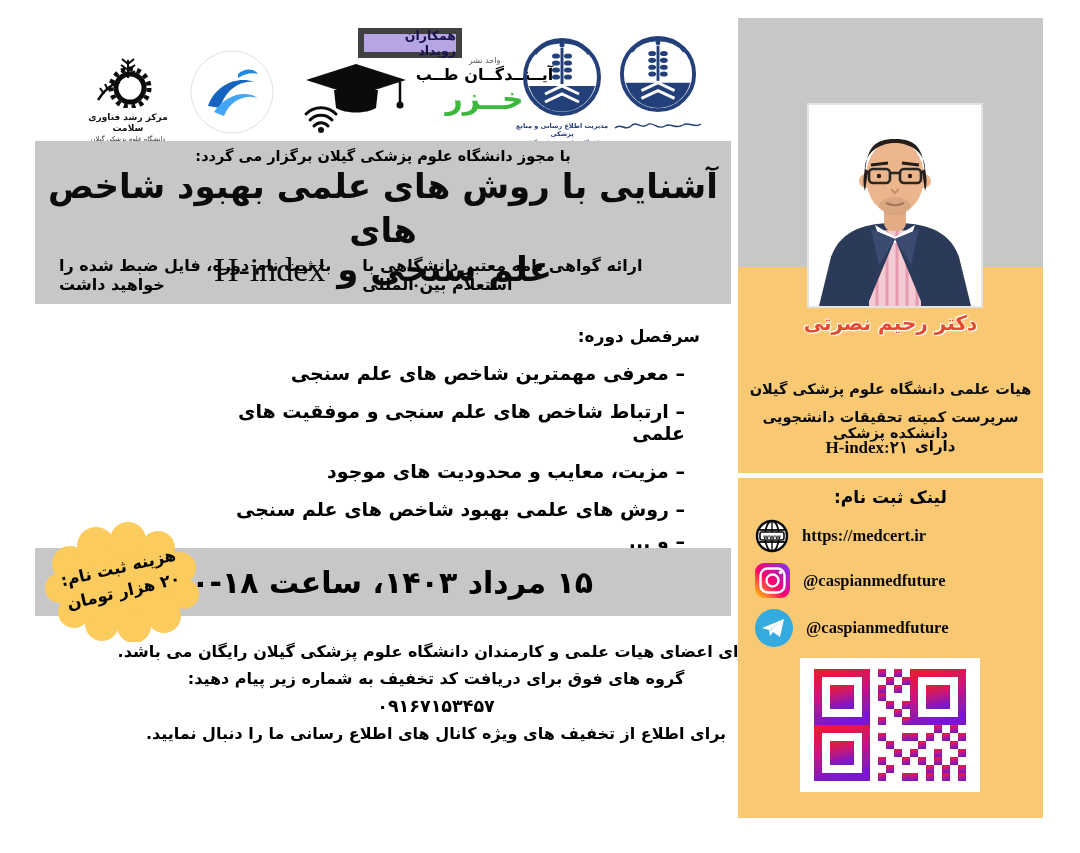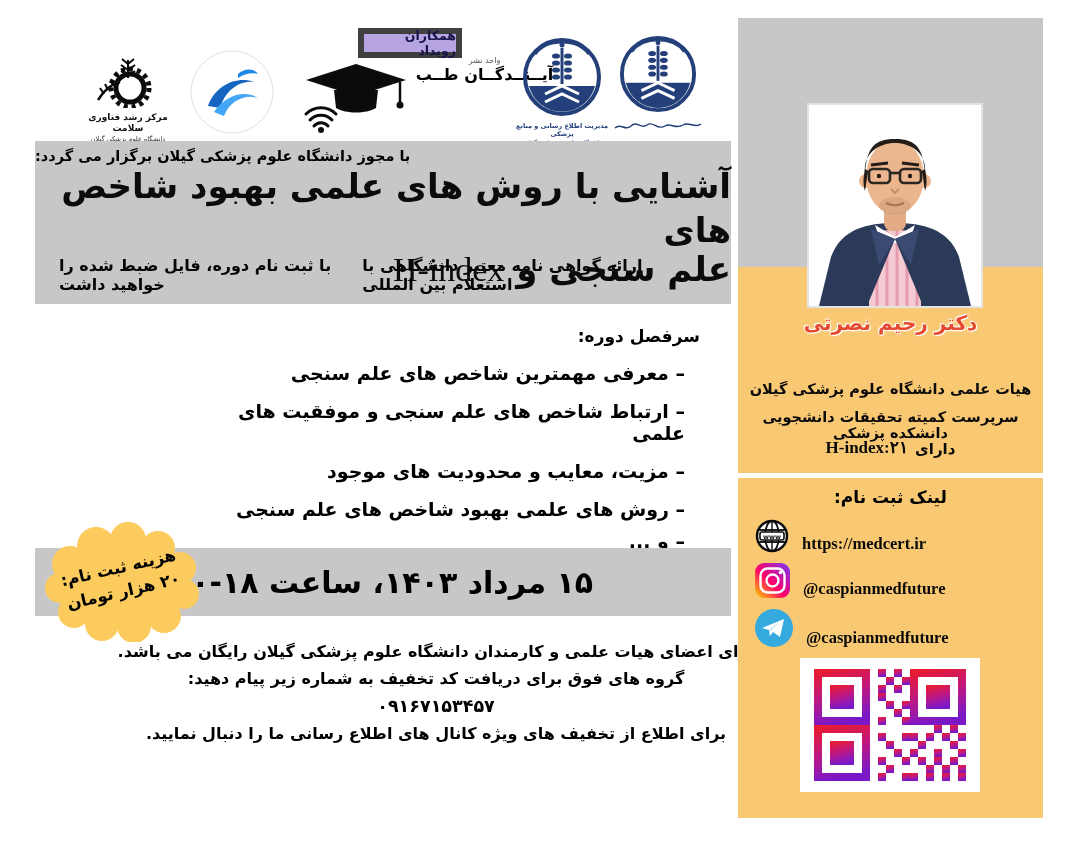--- a/index.html
+++ b/index.html
@@ -16,22 +16,22 @@
   .logo-caption.tiny { font-weight:400; color:#333; }
   .navy-cap { color:#24407A; font-weight:700; text-align:center; line-height:1.3; }
 
   .khazar-text { text-align:center; direction:rtl; }
   .khazar-top { font-size:8px; color:#555; font-weight:400; }
   .khazar-black { font-size:16px; font-weight:700; color:#000; letter-spacing:4px; }
   .khazar-green { font-size:30px; font-weight:700; color:#3CB83C; letter-spacing:10px; line-height:1.0; }
 
   
   .title-box { left:35px; top:141px; width:696px; height:163px; background:#C7C7C7; }
-  .permit-line { width:100%; text-align:left; margin-top:7px; font-size:14.5px; font-weight:700; color:#000; }
-  .main-title { width:100%; font-size:34px; font-weight:700; color:#0b0b0b; line-height:1.28; margin-top:1px;margin-left:11px; }
+  .permit-line { width:100%; text-align:center; margin-top:7px; font-size:14.5px; font-weight:700; color:#000; }
+  .main-title { width:100%; text-align:center; font-size:34px; font-weight:700; color:#0b0b0b; line-height:1.28; margin-top:1px;margin-left:11px; }
   .latin-serif { font-family:"Liberation Serif", serif; font-weight:400; }
   .titlebox-notes { position:absolute; bottom:10px; left:0; width:100%; display:flex;
     flex-direction:row; justify-content:space-between; padding:0 24px; direction:ltr; }
   .titlebox-notes span { font-size:16px; font-weight:700; color:#050505; }
 
   
   .syllabus { right:380px; top:326px; width:500px; text-align:right; }
   .syllabus-heading { font-size:17px; font-weight:700; color:#000; }
   .syllabus-item { font-size:19px; font-weight:700; color:#000; margin-top:16px; padding-right:15px; }
   .syllabus-item.last { margin-top:10px; }
@@ -55,26 +55,26 @@
   .photo-gray { left:738px; top:18px; width:305px; height:249px; background:#C7C7C7; }
   .info-orange { left:738px; top:267px; width:305px; height:206px; background:#F9C873; }
   .links-orange { left:738px; top:478px; width:305px; height:340px; background:#F9C873; }
   .speaker-photo { left:807px; top:103px; width:176px; height:205px; background:#fff;
     border:2px solid #E3E3E3; z-index:4; }
   .speaker-name { position:absolute; top:44px; width:100%; text-align:center; font-size:20px;
     font-weight:700; color:#E64A2E;
     text-shadow:0 0 2px #fff, 0 0 3px #fff, 1px 1px 0 #fff, -1px -1px 0 #fff; }
   .speaker-role { position:absolute; width:100%; text-align:center; font-size:14.5px; font-weight:700; color:#0a0a0a; }
   .hindex-row { position:absolute; top:170px; width:100%; display:flex; direction:ltr;
-    justify-content:center; align-items:flex-end; gap:7px; }
+    justify-content:center; align-items:flex-start; gap:7px; }
   .hindex-value { font-family:"Liberation Serif", serif; font-weight:700; font-size:17px; color:#0a0a0a; }
   .hindex-label { font-size:15px; font-weight:700; color:#0a0a0a; }
 
   .reg-heading { position:absolute; top:9px; width:100%; text-align:center; font-size:17px; font-weight:700; color:#000; }
-  .link-row { position:absolute; left:16px; display:flex; direction:ltr; align-items:flex-end; gap:12px; }
+  .link-row { position:absolute; left:16px; display:flex; direction:ltr; align-items:center; gap:12px; }
   .link-row .link-text { font-family:Liberation Serif, serif; font-weight:700; font-size:16.5px; color:#0a0a0a; }
   .qr-card { position:absolute; left:62px; top:180px; width:180px; height:134px; background:#fff;
     display:flex; align-items:center; justify-content:center; }
 </style>
 </head>
 <body>
 
 <div class="canvas">
 
   <div class="abs partner-badge">همکاران رویداد</div>
@@ -119,20 +119,21 @@
         <path d="M14,66 a9,9 0 0,1 14,0"></path>
         <path d="M10,60 a15,15 0 0,1 22,0"></path>
         <path d="M6,54 a21,21 0 0,1 30,0"></path>
       </g>
       <circle cx="21" cy="70" r="3" fill="#0b0b0b"></circle>
     </svg>
   </div>
   <div class="abs khazar-text" style="left:402px; top:56px; width:165px;">
     <div class="khazar-top">واحد نشر</div>
     <div class="khazar-black">آیــنــدگــان طــب</div>
+    <div class="khazar-green">خــزر</div>
   </div>
 
   <div class="abs" style="left:514px; top:36px; width:96px; text-align:center;">
     <svg width="82" height="82" viewBox="0 0 82 82">
       <circle cx="41" cy="41" r="37" fill="none" stroke="#24407A" stroke-width="4"></circle>
       <path d="M8,50 a34,34 0 0,0 66,0 z" fill="#24407A"></path>
       <path d="M24,58 L41,50 L58,58 M24,66 L41,58 L58,66" stroke="#ffffff" stroke-width="3" fill="none"></path>
       <line x1="41" y1="12" x2="41" y2="48" stroke="#24407A" stroke-width="3"></line>
       <g fill="#24407A">
         <ellipse cx="35" cy="20" rx="4" ry="2.6"></ellipse>

